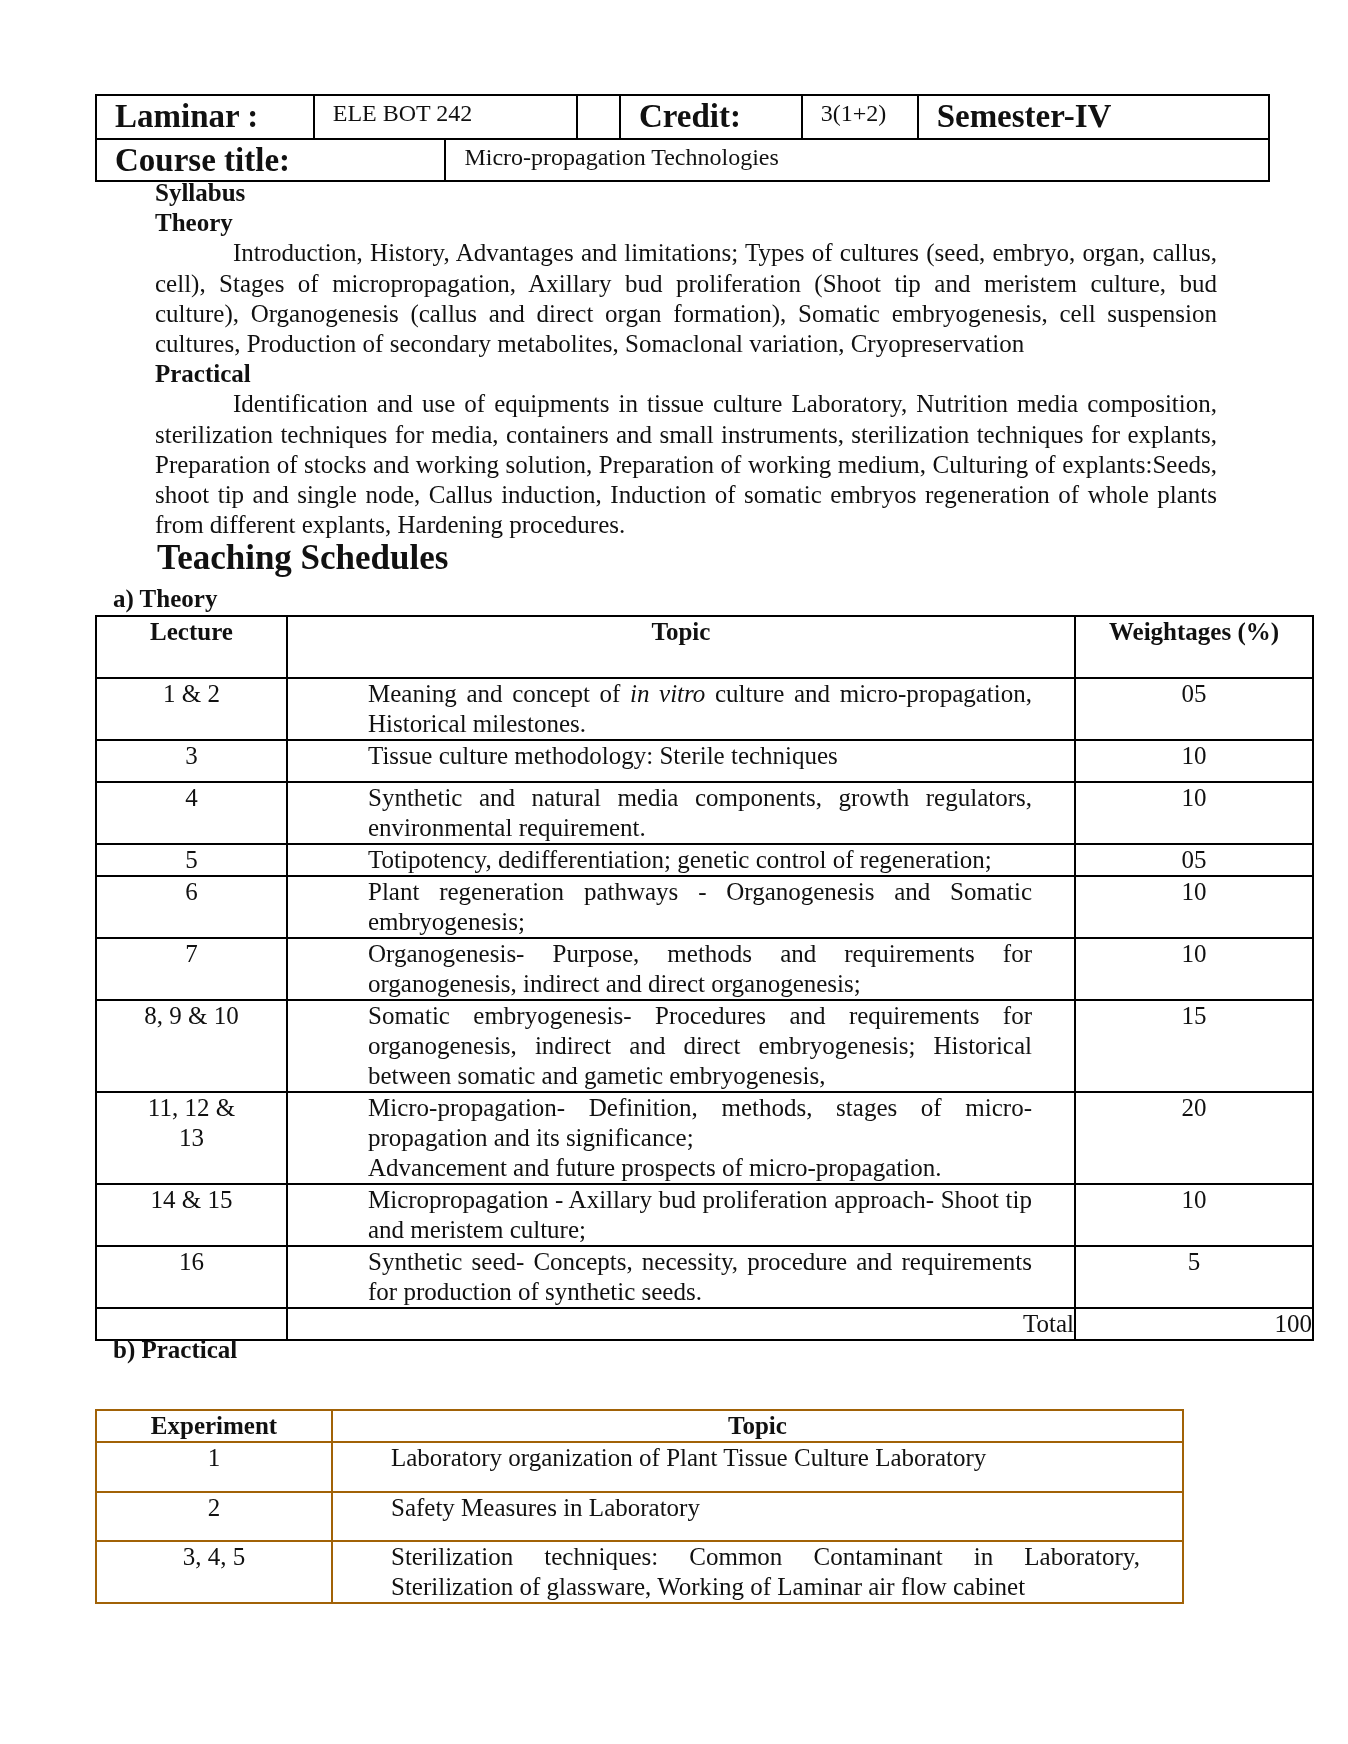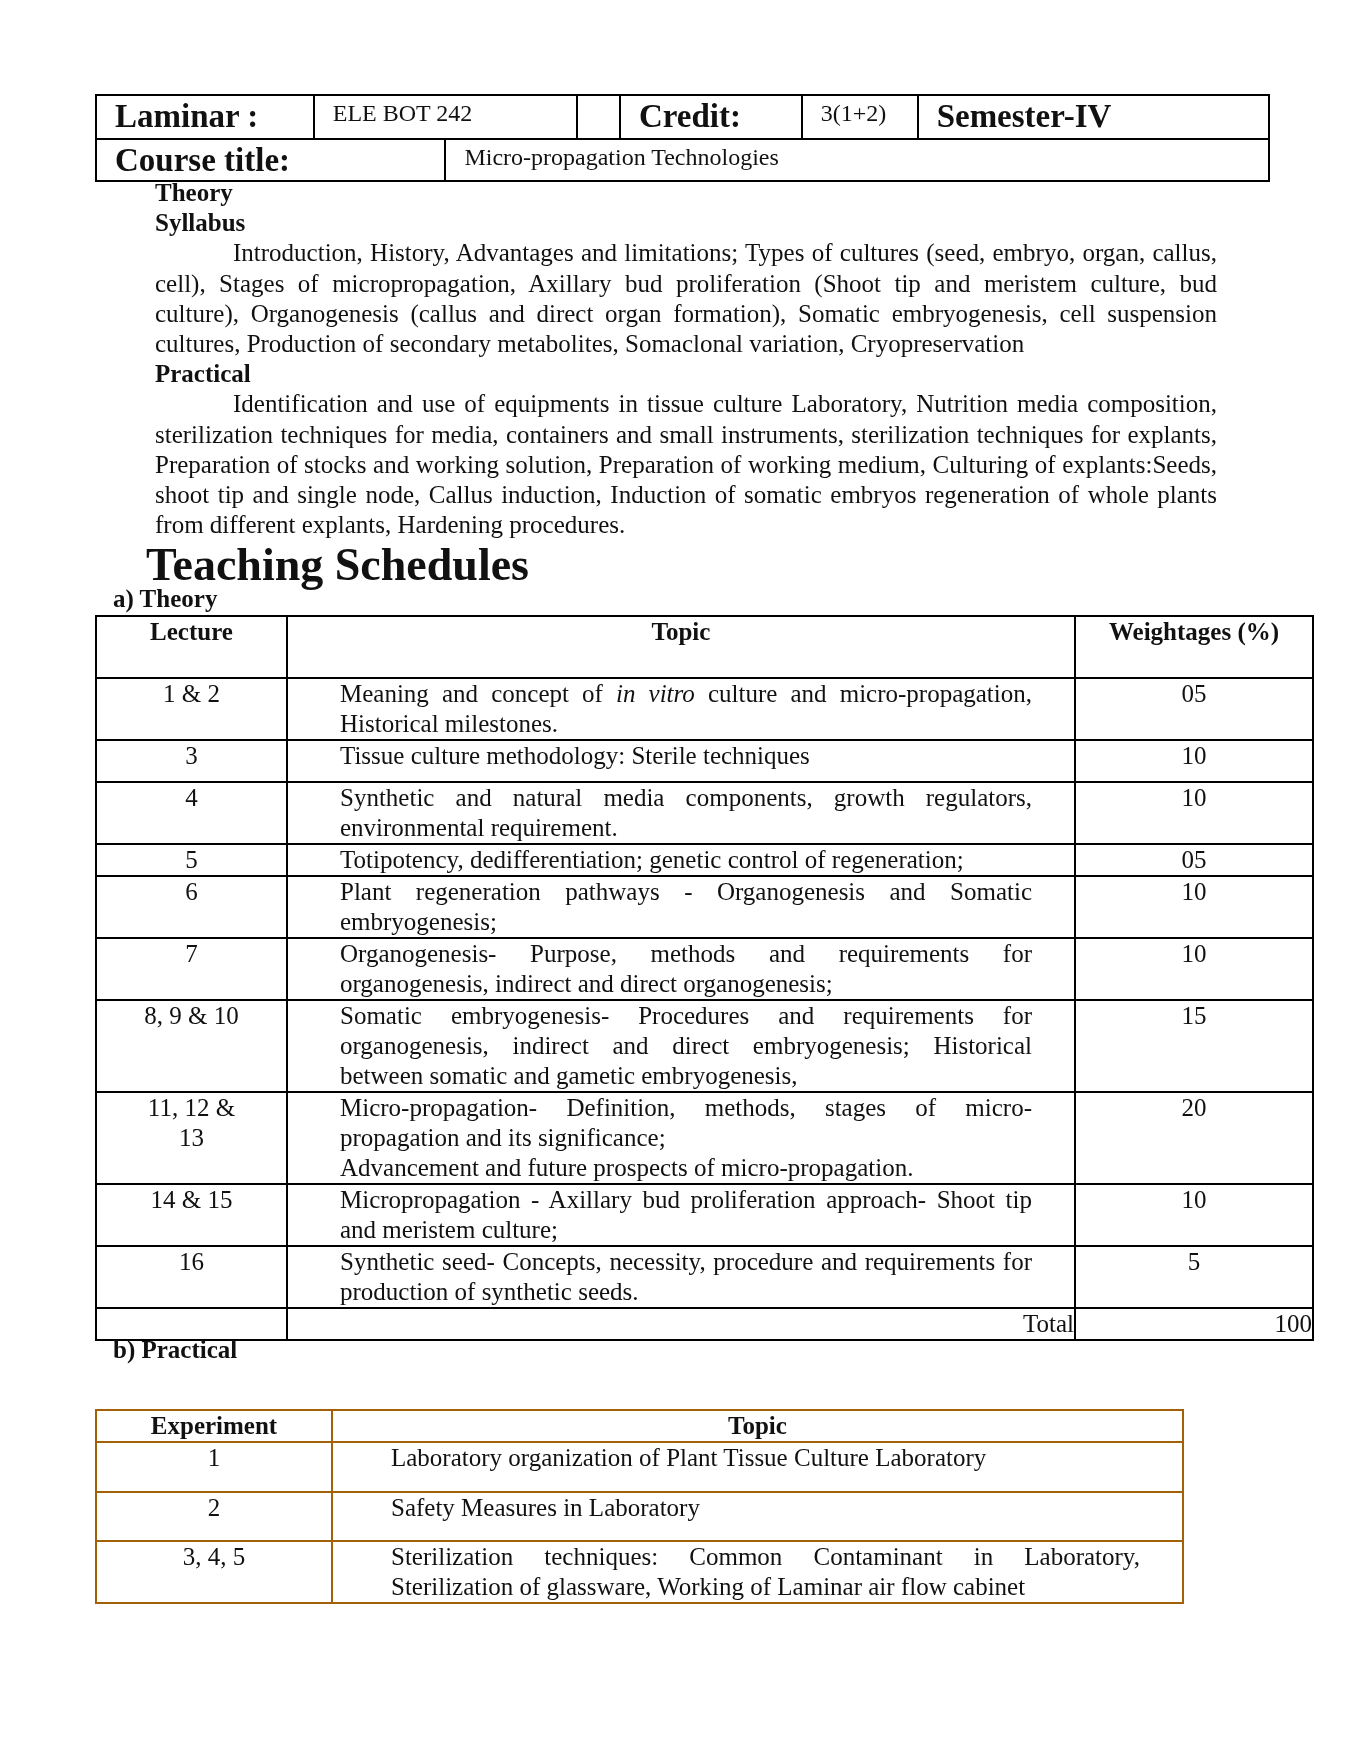--- a/index.html
+++ b/index.html
@@ -13,29 +13,29 @@
   .hdr .big { font-weight: bold; font-size: 33px; line-height: 40px; }
   .hdr .small { font-size: 24px; line-height: 30px; padding-top: 2px; }
   .hdr .r1 td { height: 40px; }
   .hdr .r2 td { height: 38px; }
 
   
   .syl { position: absolute; left: 155px; top: 178px; width: 1062px; font-size: 25px; line-height: 30.2px; }
   .syl .h { font-weight: bold; }
   .syl p { margin: 0; text-align: justify; text-indent: 78px; }
 
-  .teach-title { position: absolute; left: 146px; top: 538px; font-size: 46px; font-weight: bold; }
+  .teach-title { position: absolute; left: 157px; top: 538px; font-size: 35px; font-weight: bold; }
   .sub-label { position: absolute; font-size: 25px; font-weight: bold; }
 
   
   .th { position: absolute; left: 95px; top: 615px; width: 1217px; table-layout: fixed; }
   .th td, .th th { border: 2px solid #000; font-size: 25px; line-height: 30px; vertical-align: top; padding: 0; }
   .th th { font-weight: bold; }
   .th .c1 { width: 189px; text-align: center; }
-  .th .c2 { width: 786px; text-align: justify; padding: 0 42px 0 52px; }
+  .th .c2 { width: 786px; text-align: justify; padding: 0 42px 0 80px; }
   .th .c3 { width: 236px; text-align: center; }
   .th .topic-h { text-align: center; padding: 0; }
   .th .total { font-weight: normal; text-align: right; }
 
   
   .pr { position: absolute; left: 95px; top: 1409px; width: 1089px; table-layout: fixed; }
   .pr td, .pr th { border: 2px solid #a16207; font-size: 25px; line-height: 30px; vertical-align: top; padding: 0; }
   .pr th { font-weight: bold; }
   .pr .c1 { width: 234px; text-align: center; }
   .pr .c2 { text-align: justify; padding: 0 42px 0 58px; }
@@ -64,22 +64,22 @@
     <td class="big">Semester-IV</td>
   </tr>
   <tr class="r2">
     <td class="big" colspan="2">Course title:</td>
     <td class="small" colspan="5">Micro-propagation Technologies</td>
   </tr>
 </tbody>
   </table>
 
 <div class="syl">
+  <div class="h">Syllabus</div>
   <div class="h">Theory</div>
-  <div class="h">Syllabus</div>
   <p>Introduction, History, Advantages and limitations; Types of cultures (seed, embryo, organ, callus, cell), Stages of micropropagation, Axillary bud proliferation (Shoot tip and meristem culture, bud culture), Organogenesis (callus and direct organ formation), Somatic embryogenesis, cell suspension cultures, Production of secondary metabolites, Somaclonal variation, Cryopreservation</p>
   <div class="h">Practical</div>
   <p>Identification and use of equipments in tissue culture Laboratory, Nutrition media composition, sterilization techniques for media, containers and small instruments, sterilization techniques for explants, Preparation of stocks and working solution, Preparation of working medium, Culturing of explants:Seeds, shoot tip and single node,  Callus induction, Induction of somatic embryos regeneration of whole plants from different explants, Hardening procedures.</p>
 </div>
 
 <div class="teach-title">Teaching Schedules</div>
 <div class="sub-label" style="left:113px; top:585px;">a)  Theory</div>
 
 <table class="th">
   <tbody>

